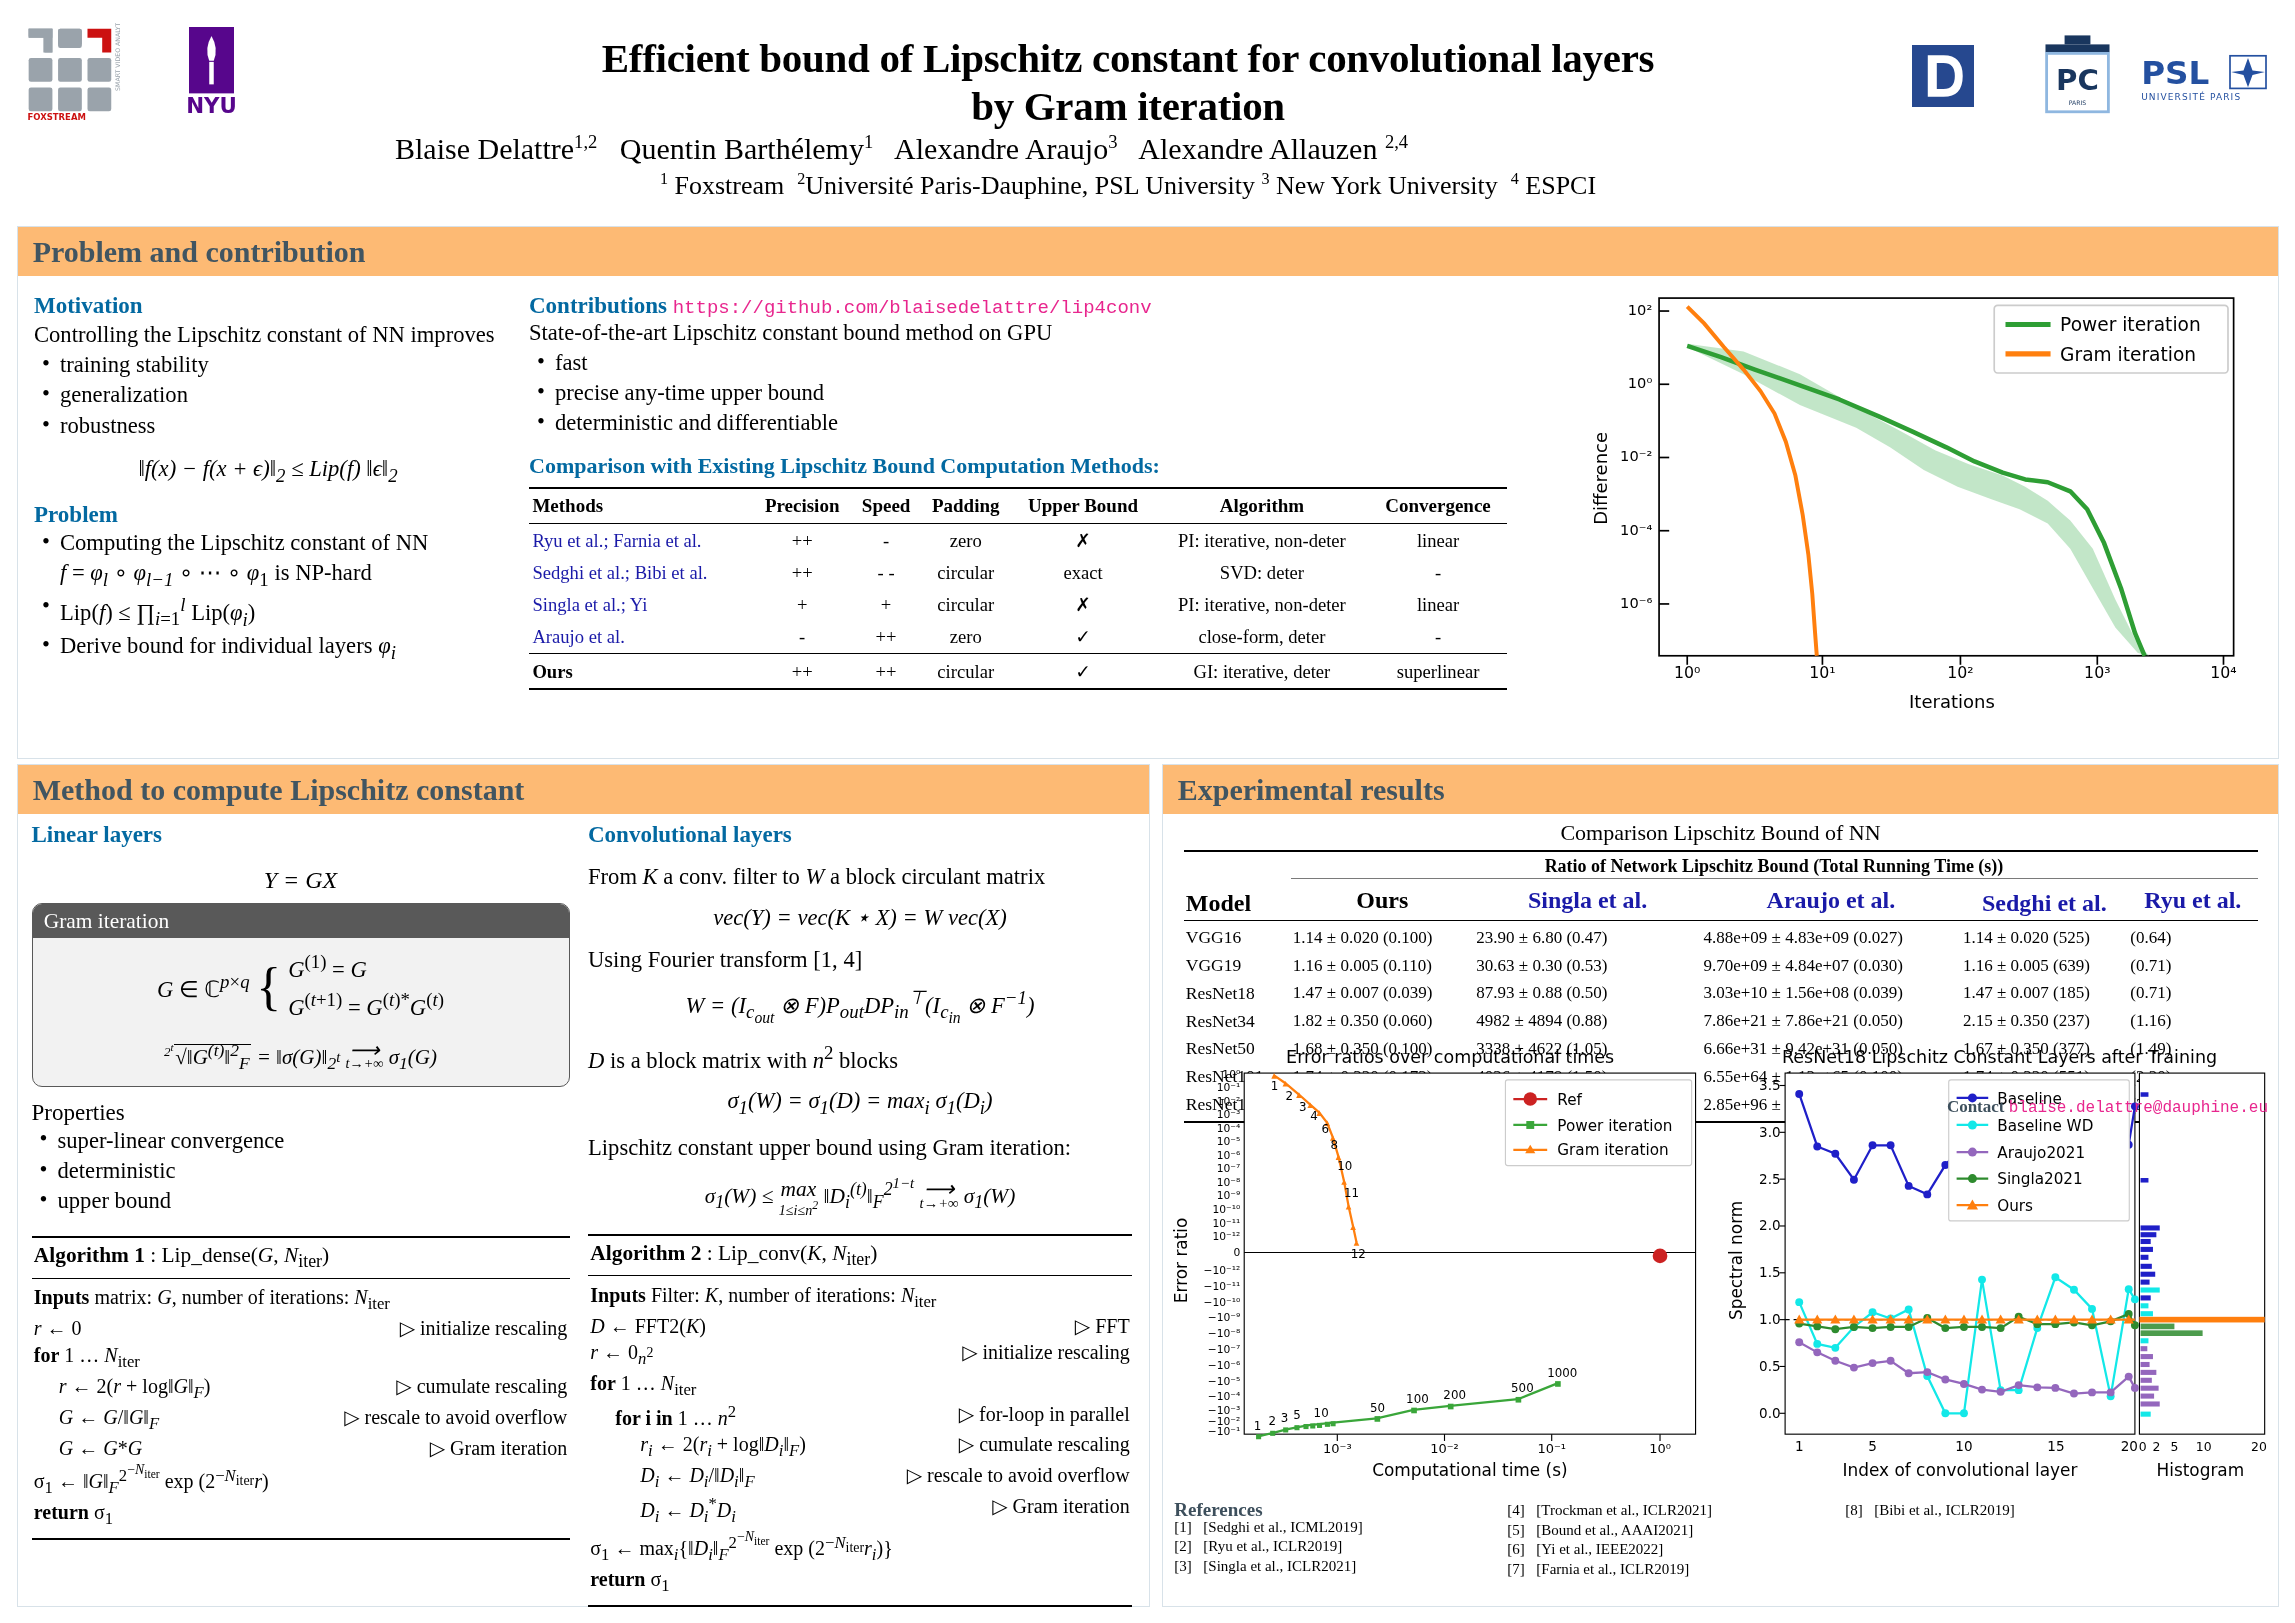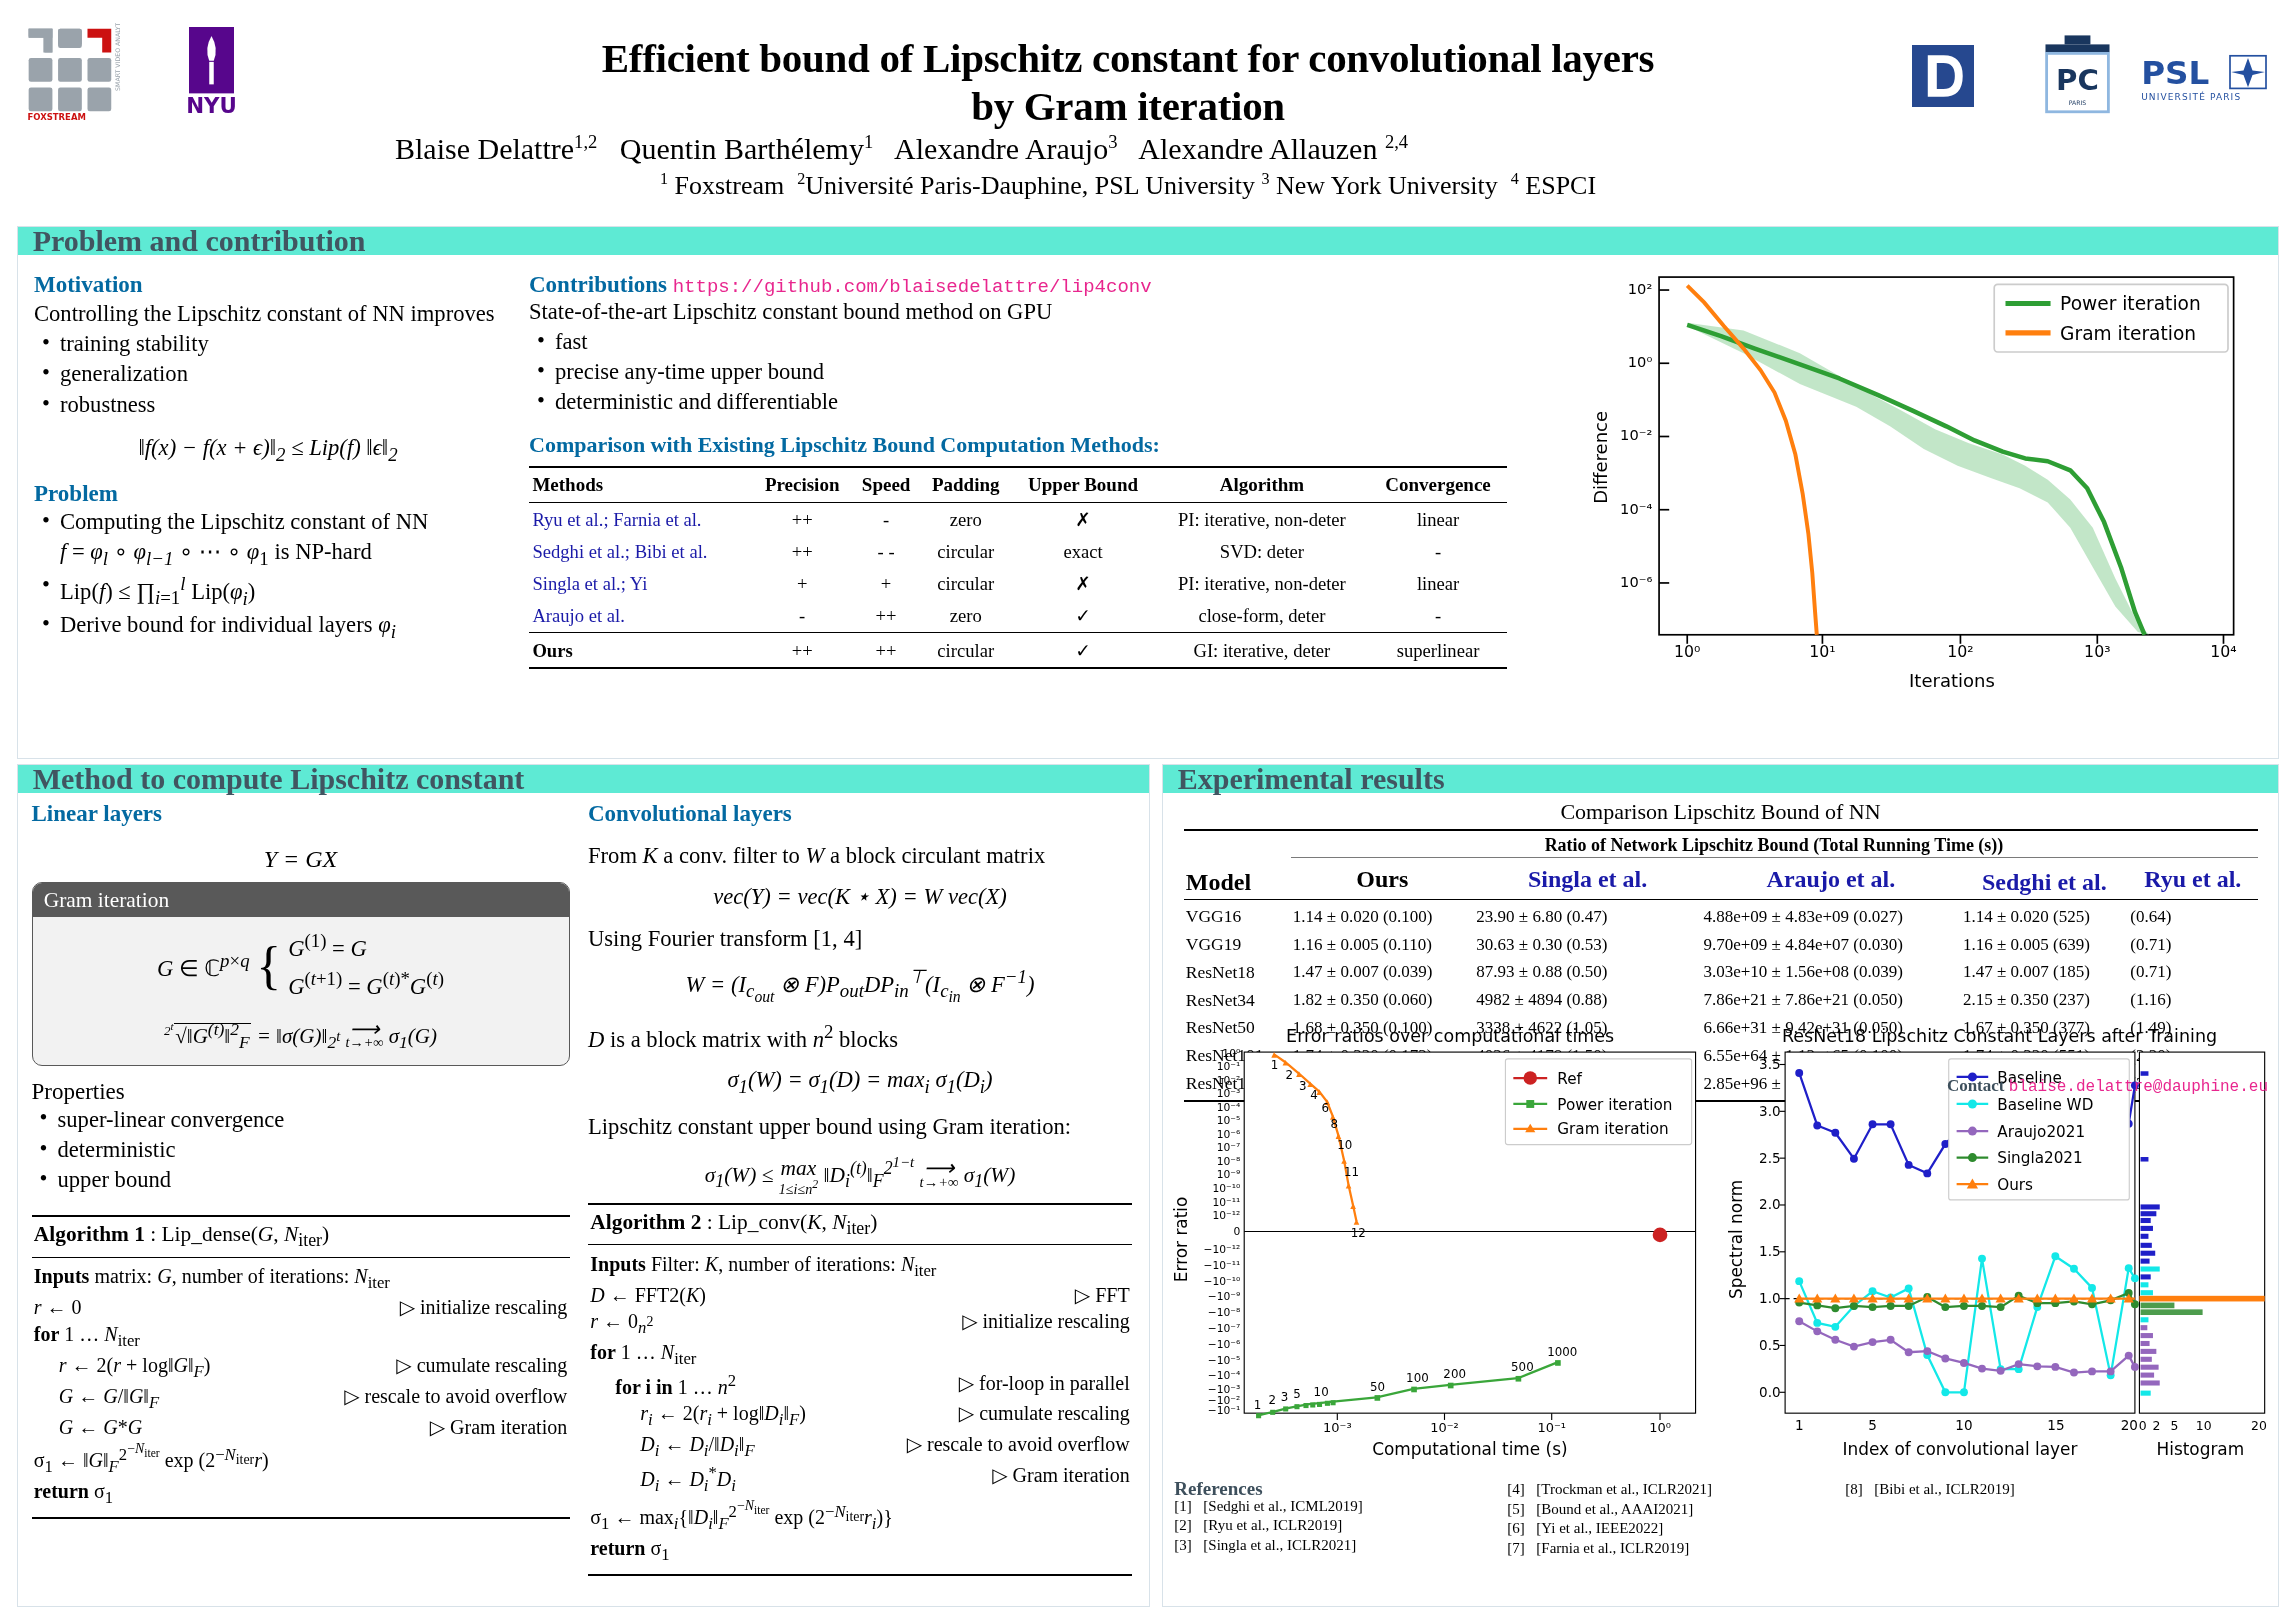--- a/index.html
+++ b/index.html
@@ -18,21 +18,21 @@
   .title { position:absolute; left:395px; top:34px; width:1466px; text-align:center;
     font-size:41px; font-weight:bold; line-height:1.18; letter-spacing:-0.3px; }
   .authors { position:absolute; left:395px; top:130px; width:1466px; text-align:left;
     font-size:30px; line-height:1.25; }
   .affil { position:absolute; left:395px; top:169px; width:1466px; text-align:center;
     font-size:26px; line-height:1.25; }
   sup.s { font-size:0.62em; vertical-align:super; }
 
   
   .panel { position:absolute; background:#fff; border:1.1px solid #d8e2e9; }
-  .panel-hdr { background:#5eead4; height:28px; display:flex; align-items:center;
+  .panel-hdr { background:#fdba74; height:49px; display:flex; align-items:center;
     padding-left:14.7px; }
   .panel-hdr span { font-size:30px; font-weight:bold; color:#415561; }
   .panel-body { position:relative; padding:0; }
 
   #p-problem { left:17px; top:226px; width:2262px; height:533px; }
   #p-method  { left:17px; top:764px; width:1133px; height:843px; }
   #p-exp     { left:1162px; top:764px; width:1117px; height:843px; }
 
   
   .h3 { font-size:23px; font-weight:bold; color:#0369a1; }
@@ -427,21 +427,21 @@
             <span style="display:block;font-size:0.66em;line-height:1">1≤<i>i</i>≤<i>n</i><sup>2</sup></span>
           </span>
           ‖<i>D<sub>i</sub></i><sup>(<i>t</i>)</sup>‖<sub><i>F</i></sub><sup>2<sup>1−<i>t</i></sup></sup>
           <span style="display:inline-block;text-align:center;vertical-align:middle">
             <span style="display:block;line-height:0.55">⟶</span>
             <span style="display:block;font-size:0.68em"><i>t</i>→+∞</span>
           </span>
           σ<sub>1</sub>(<i>W</i>)
         </div>
 
-        <div class="algo" style="margin-top:7px">
+        <div class="algo" style="margin-top:17px">
           <div class="algo-title">
             <b>Algorithm 2</b> : Lip_conv(<i>K</i>, <i>N</i><sub>iter</sub>)
           </div>
           <div class="algo-body">
             <div><b>Inputs</b> Filter: <i>K</i>, number of iterations: <i>N</i><sub>iter</sub></div>
             <div class="algo-row">
               <span><i>D</i> ← FFT2(<i>K</i>)</span>
                 <span class="cm">▷ FFT</span>
               </div>
             <div class="algo-row">

